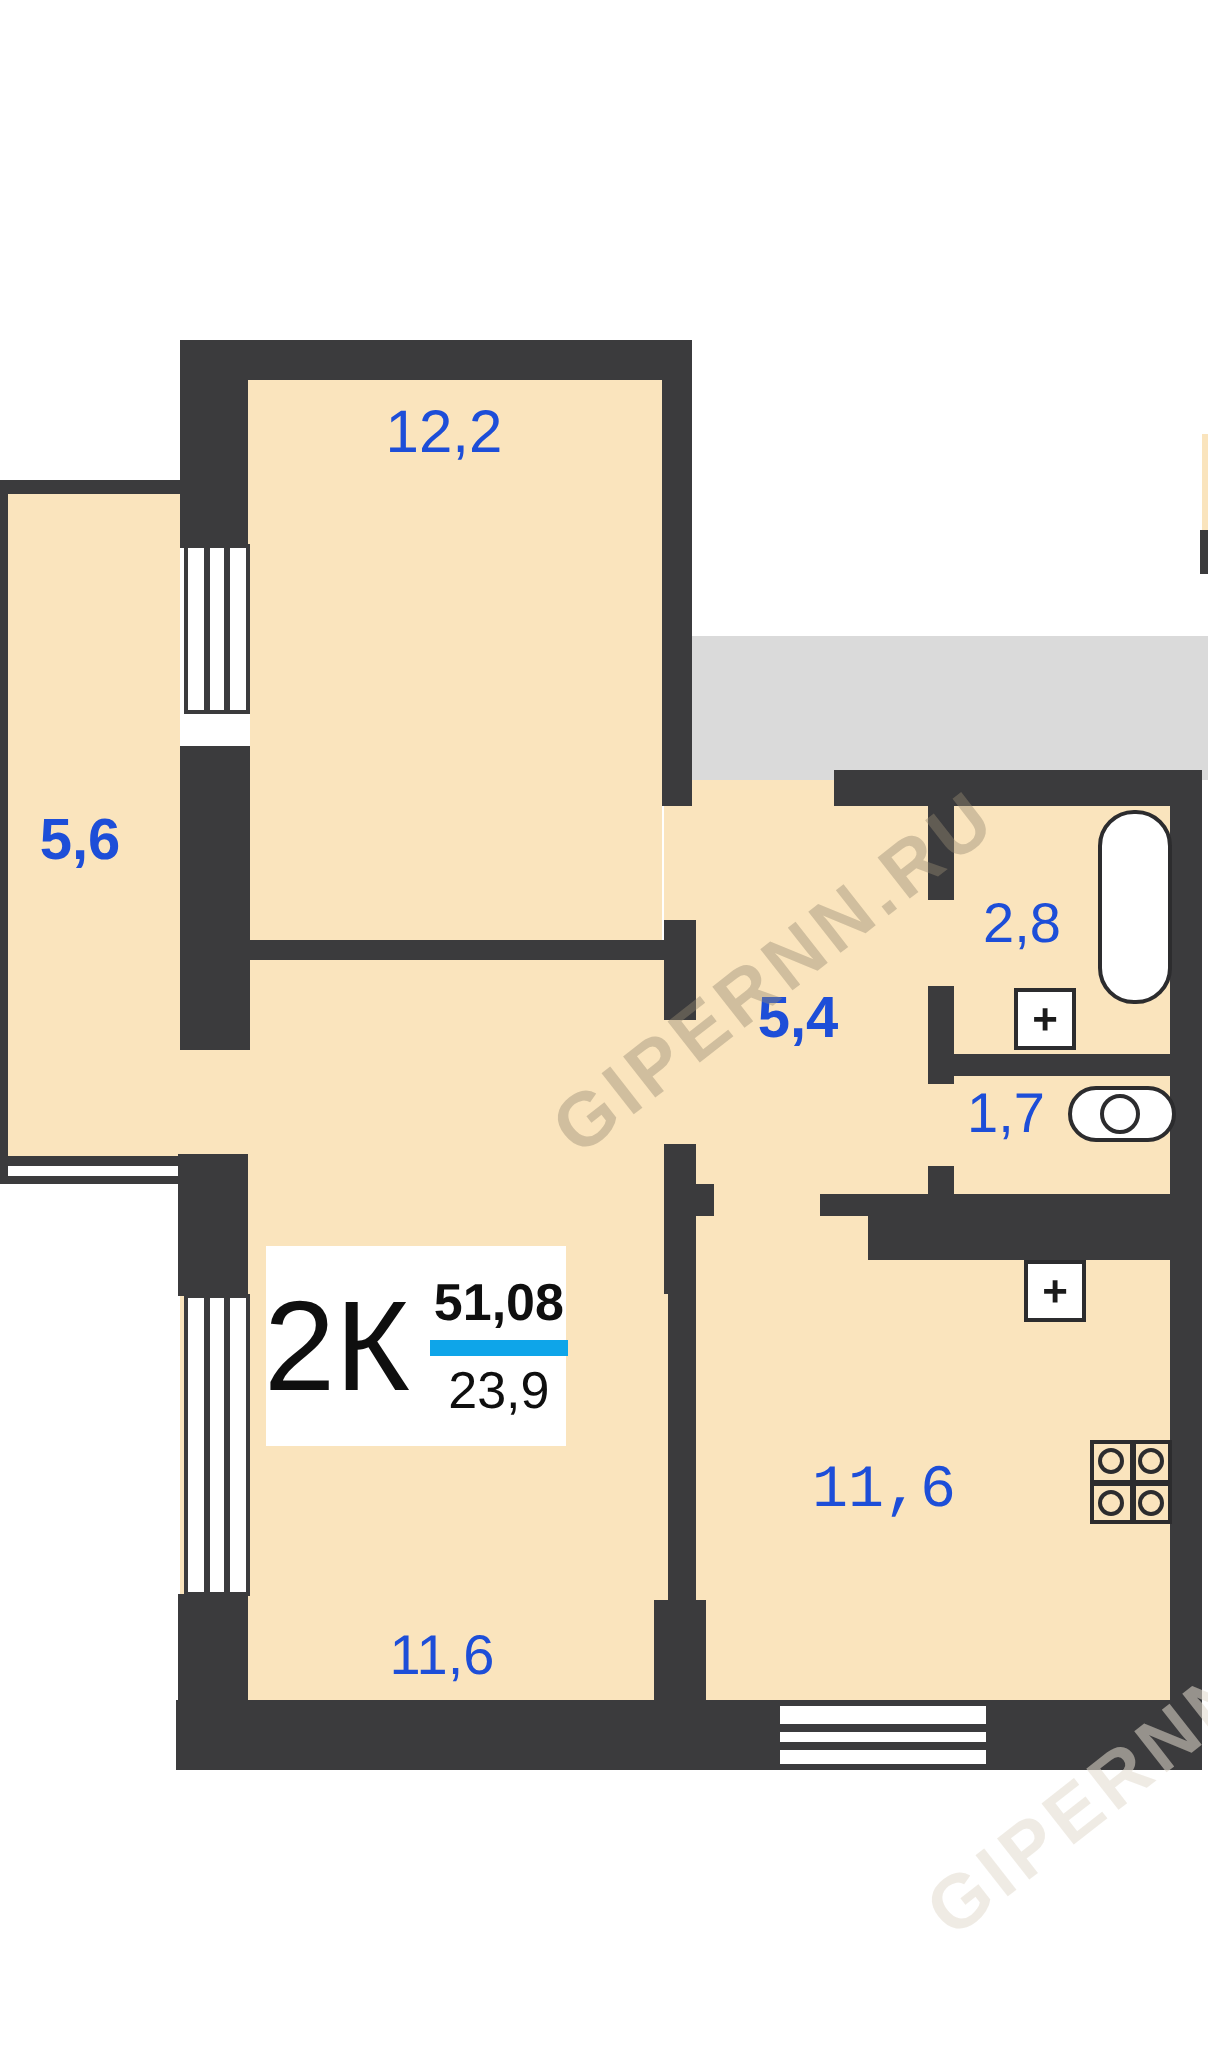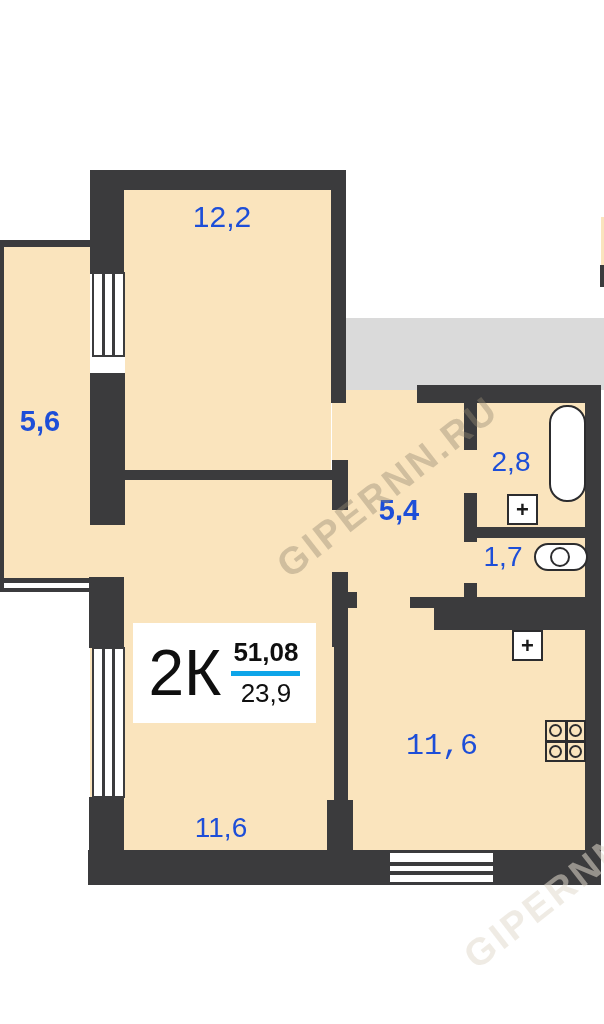--- a/index.html
+++ b/index.html
@@ -19,25 +19,25 @@
   .stove{position:absolute;border:2px solid #2c2c2e;box-sizing:border-box;background:transparent;z-index:4;}
   .stove .line-v{position:absolute;left:18px;top:0;bottom:0;width:3px;background:#2c2c2e;}
   .stove .line-h{position:absolute;top:18px;left:0;right:0;height:3px;background:#2c2c2e;}
   .burner{position:absolute;width:13px;height:13px;border:2px solid #2c2c2e;border-radius:50%;box-sizing:border-box;background:transparent;}
   .toilet-bowl{position:absolute;width:20px;height:20px;border:2px solid #2c2c2e;border-radius:50%;box-sizing:border-box;background:#fff;}
   .room-label{position:absolute;transform:translate(-50%,-50%);font-size:30px;color:#1d4ed8;z-index:5;white-space:nowrap;}
   .room-label.small-bold{font-size:29px;font-weight:bold;}
   .watermark{position:absolute;transform:translate(-50%,-50%) rotate(-38deg);font-size:38px;font-weight:bold;
              letter-spacing:3px;color:rgba(151,138,114,0.42);z-index:6;white-space:nowrap;}
   .watermark.corner{color:rgba(225,219,205,0.55);}
-  .info-box{position:absolute;left:133px;top:623px;width:183px;height:100px;background:#ffffff;z-index:7;
+  .info-box{position:absolute;left:133px;top:623px;width:150px;height:100px;background:#ffffff;z-index:7;
             display:flex;align-items:center;justify-content:center;gap:10px;text-align:center;}
   .type-label{font-size:64px;color:#0f0f0f;line-height:1;}
   .frac{display:flex;flex-direction:column;align-items:center;}
-  .frac .total{font-size:26px;font-weight:bold;color:#0f0f0f;border-bottom:5px solid #0ea5e9;padding:0 2px 3px 2px;}
+  .frac .total{font-size:26px;font-weight:bold;color:#0f0f0f;border-bottom:8px solid #0ea5e9;padding:0 2px 3px 2px;}
   .frac .living{font-size:26px;color:#0f0f0f;padding-top:2px;}
 </style>
 </head>
 <body>
 
 <div id="stage">
 
   <div class="floor" style="left:4px;top:247px;width:86px;height:331px;"></div>
   <div class="floor" style="left:123px;top:190px;width:208px;height:280px;"></div>
   <div class="floor" style="left:90px;top:480px;width:258px;height:370px;"></div>

